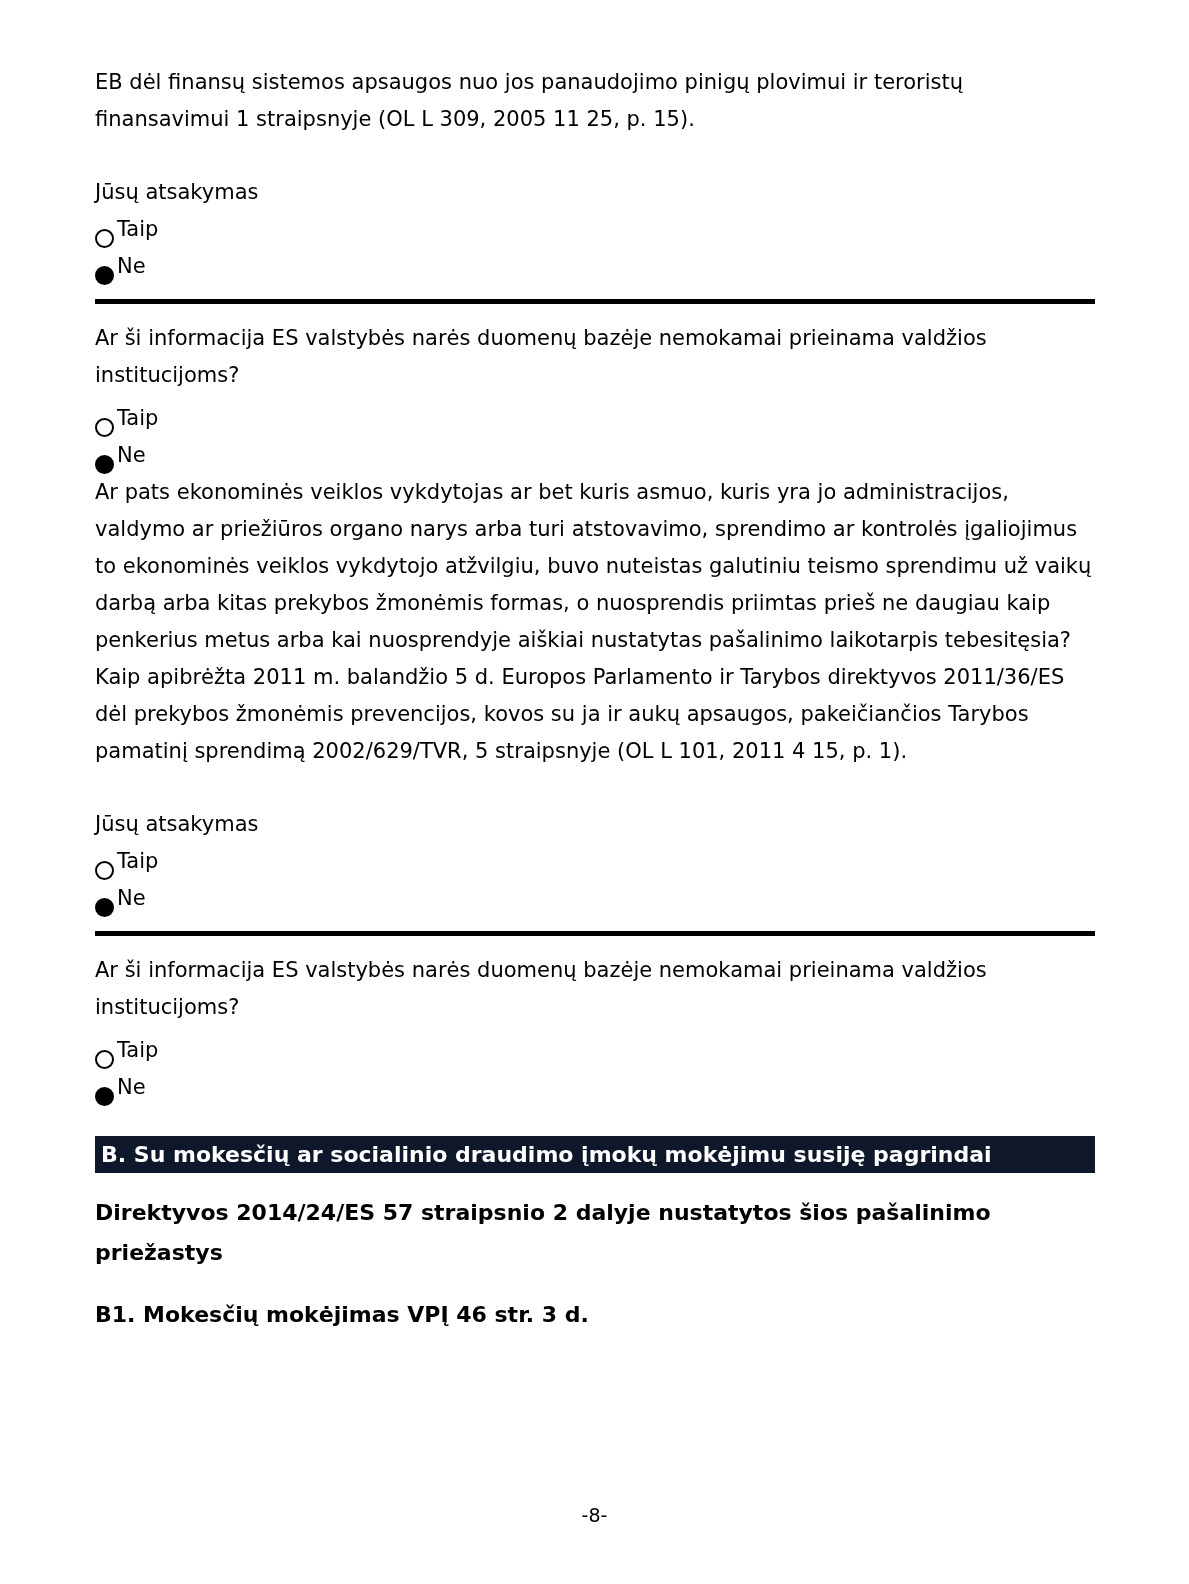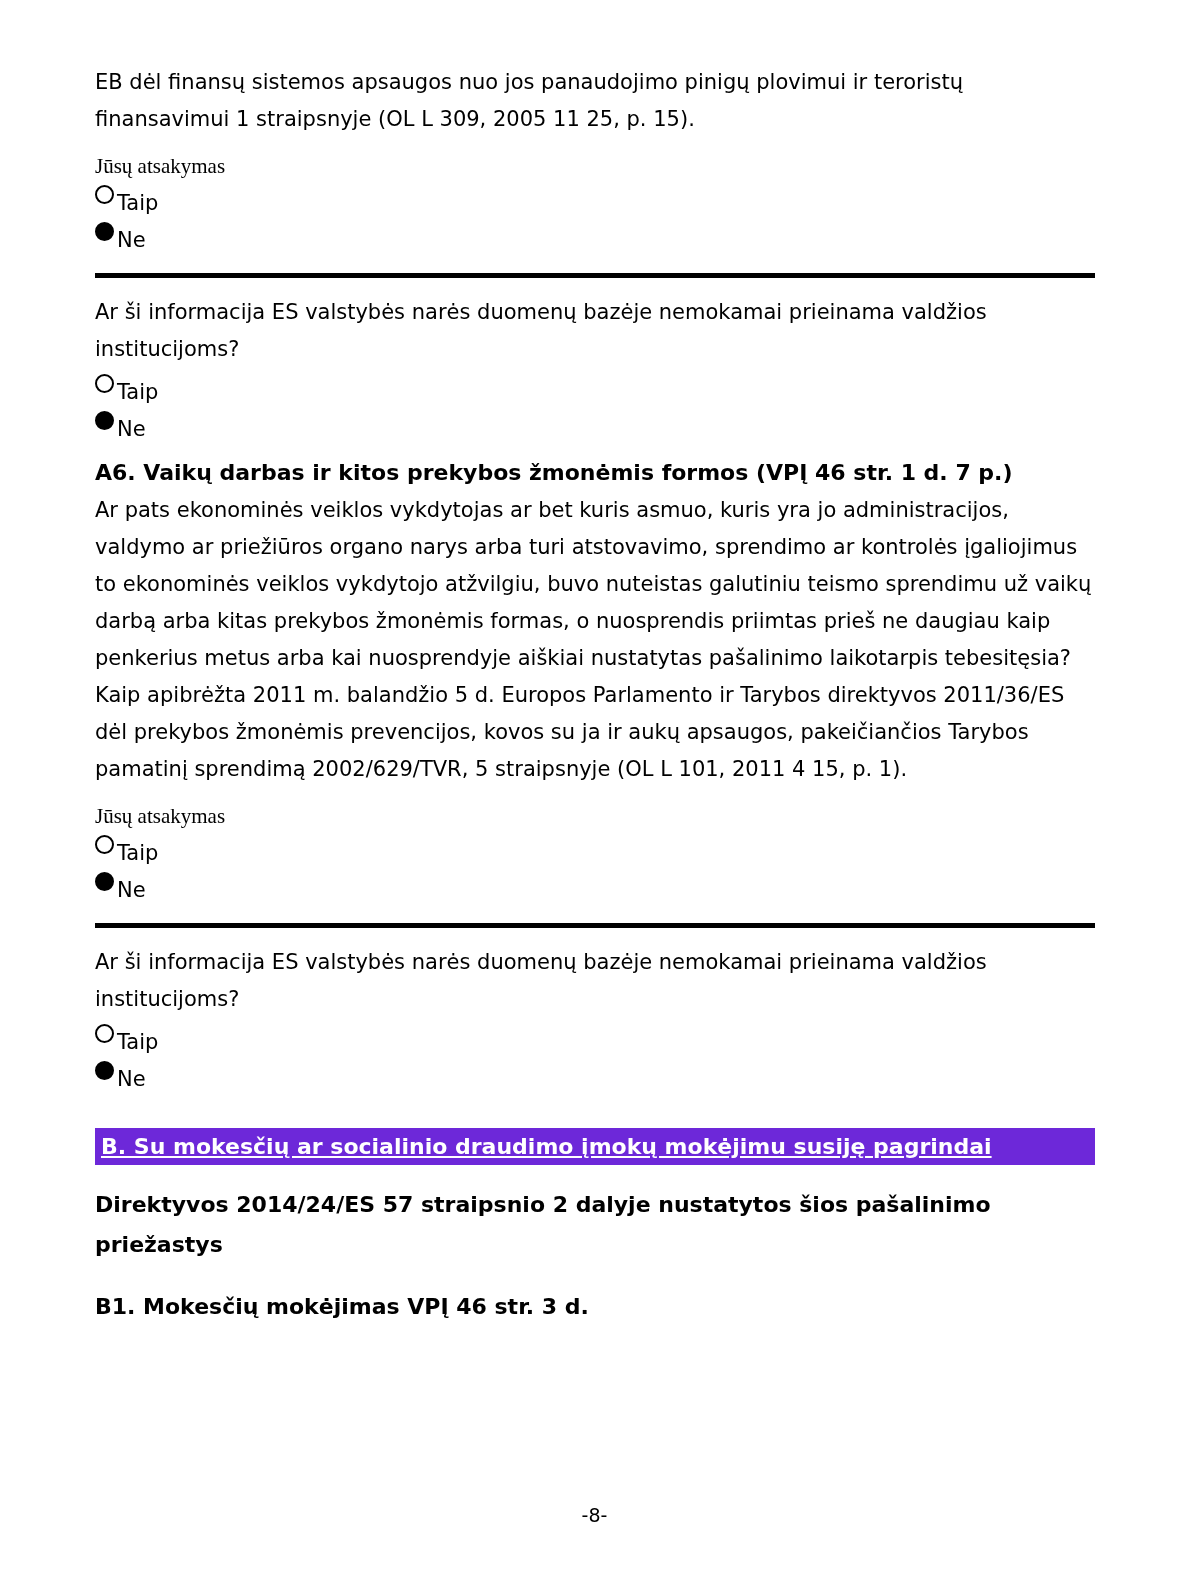--- a/index.html
+++ b/index.html
@@ -13,24 +13,24 @@
     position: relative;
     width: 1189px;
     height: 1584px;
     padding: 64px 94px 0 95px;
     box-sizing: border-box;
     overflow: hidden;
     background: #ffffff;
   }
   .txt { font-size: 21px; line-height: 37px; }
   .para { margin: 0; }
-  .answer-label { margin-top: 10px; font-family: Liberation Serif, serif; }
+  .answer-label { margin-top: 36px; }
   .opt {
     display: flex;
-    align-items: flex-start;
+    align-items: flex-end;
     height: 37px;
   }
   .radio {
     width: 15px;
     height: 15px;
     border-radius: 50%;
     border: 2px solid #000;
     margin-right: 3px;
     flex: none;
     background: #fff;
@@ -105,21 +105,20 @@
       <span class="radio"></span>
       <span>Taip</span>
     </div>
     <div class="txt opt">
       <span class="radio checked"></span>
       <span>Ne</span>
     </div>
   </section>
 
   <section>
-    <p class="bold-heading a6-heading">A6. Vaikų darbas ir kitos prekybos žmonėmis formos (VPĮ 46 str. 1 d. 7 p.)</p>
     <p class="txt para">Ar pats ekonominės veiklos vykdytojas ar bet kuris asmuo, kuris yra jo administracijos, valdymo ar priežiūros organo narys arba turi atstovavimo, sprendimo ar kontrolės įgaliojimus to ekonominės veiklos vykdytojo atžvilgiu, buvo nuteistas galutiniu teismo sprendimu už vaikų darbą arba kitas prekybos žmonėmis formas, o nuosprendis priimtas prieš ne daugiau kaip penkerius metus arba kai nuosprendyje aiškiai nustatytas pašalinimo laikotarpis tebesitęsia?</p>
     <p class="txt para">Kaip apibrėžta 2011 m. balandžio 5 d. Europos Parlamento ir Tarybos direktyvos 2011/36/ES dėl prekybos žmonėmis prevencijos, kovos su ja ir aukų apsaugos, pakeičiančios Tarybos pamatinį sprendimą 2002/629/TVR, 5 straipsnyje (OL L 101, 2011 4 15, p. 1).</p>
     <p class="txt para answer-label">Jūsų atsakymas</p>
     <div class="txt opt">
       <span class="radio"></span>
       <span>Taip</span>
     </div>
     <div class="txt opt">
       <span class="radio checked"></span>
       <span>Ne</span>
@@ -134,20 +133,20 @@
       <span class="radio"></span>
       <span>Taip</span>
     </div>
     <div class="txt opt">
       <span class="radio checked"></span>
       <span>Ne</span>
     </div>
   </section>
 
   <section>
-    <div class="section-bar" style="background: #6d28d9; color: rgb(255, 255, 255); text-decoration: underline;">B. Su mokesčių ar socialinio draudimo įmokų mokėjimu susiję pagrindai</div>
+    <div class="section-bar" style="background: #0f172a; color: rgb(255, 255, 255);">B. Su mokesčių ar socialinio draudimo įmokų mokėjimu susiję pagrindai</div>
     <p class="section-sub">Direktyvos 2014/24/ES 57 straipsnio 2 dalyje nustatytos šios pašalinimo priežastys</p>
     <p class="b1-heading">B1. Mokesčių mokėjimas VPĮ 46 str. 3 d.</p>
   </section>
 
   <div class="footer">-8-</div>
 
 </div>
 
 </body></html>

